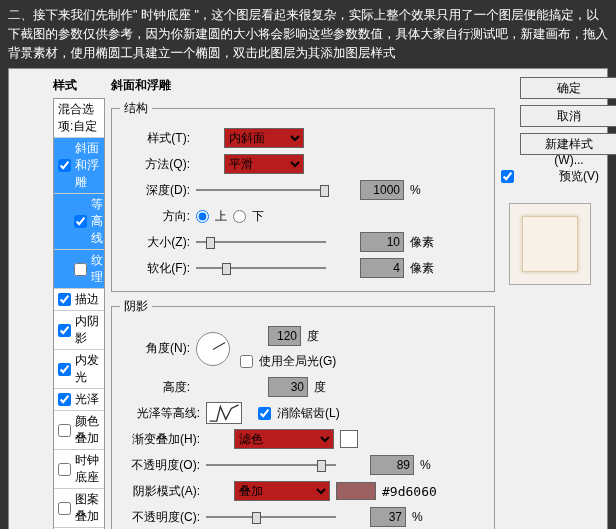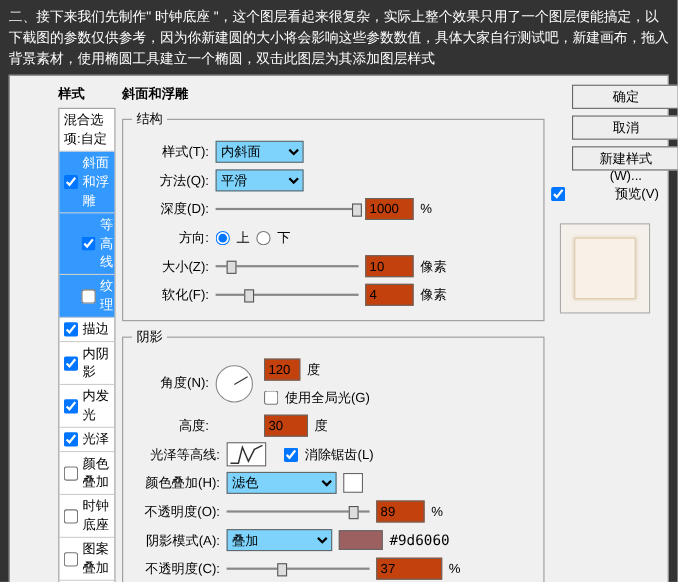--- a/index.html
+++ b/index.html
@@ -13,22 +13,22 @@
 .style-item.sel { background: #3399ff; color: #fff; }
 .style-item.indent { padding-left: 20px; }
 .style-item input[type=checkbox] { margin: 0; }
 .col-mid { flex: 1; display: flex; flex-direction: column; gap: 6px; }
 .col-mid .title { font-weight: bold; }
 fieldset { border: 1px solid #999; padding: 6px 8px 8px; }
 legend { padding: 0 4px; }
 .row { display: flex; align-items: center; gap: 6px; margin: 4px 0; min-height: 22px; }
 .lbl { width: 70px; text-align: right; }
 .lbl2 { width: 80px; text-align: right; }
-select { height: 20px; border: 1px solid #666; background: #7dd3fc; }
-input[type=text] { height: 20px; border: 1px solid #666; padding: 0 3px; text-align: left; background: #c2410c; }
+select { height: 20px; border: 1px solid #666; background: #b91c1c; margin-left: 28px; }
+input[type=text] { height: 20px; border: 1px solid #666; padding: 0 3px; text-align: right; background: #a3a3a3; margin-left: 28px; }
 .slider { flex: 1; max-width: 130px; height: 14px; position: relative; }
 .slider:before { content: ""; position: absolute; left: 0; right: 0; top: 6px; height: 2px; background: #888; }
 .slider .thumb { position: absolute; top: 2px; width: 9px; height: 12px; background: #ddd; border: 1px solid #555; }
 .angle-ctl { width: 34px; height: 34px; border: 1px solid #888; border-radius: 50%; position: relative; background: #fff; }
 .angle-ctl:after { content: ""; position: absolute; left: 50%; top: 50%; width: 14px; height: 1px; background: #333; transform-origin: left; transform: rotate(-30deg); }
 .contour { width: 36px; height: 22px; border: 1px solid #666; background: #fff; display: inline-flex; align-items: flex-end; justify-content: center; }
 .contour svg { width: 100%; height: 100%; }
 .swatch { width: 40px; height: 18px; border: 1px solid #666; }
 button { padding: 2px 12px; border: 1px solid #666; background: #eee; height: 22px; }
 .col-right { width: 98px; display: flex; flex-direction: column; gap: 6px; }
@@ -172,21 +172,21 @@
         <div class="contour">
           <svg viewBox="0 0 36 22">
               <polyline points="2,20 10,20 14,4 20,18 26,6 34,2" fill="none" stroke="#333" stroke-width="1.5"></polyline>
             </svg>
         </div>
         <span style="width:4px"></span>
         <input type="checkbox" checked="" style="">
         <span>消除锯齿(L)</span>
       </div>
       <div class="row">
-        <span class="lbl2">颜色叠加(H):</span>
+        <span class="lbl2">渐变叠加(H):</span>
         <select style="width:100px"><option>滤色</option></select>
         <div class="swatch" style="background:#fff;width:18px"></div>
       </div>
       <div class="row">
         <span class="lbl2">不透明度(O):</span>
         <div class="slider">
             <div class="thumb" style="left:85%"></div>
           </div>
         <input type="text" style="width: 44px;" value="89">
         <span>%</span>
@@ -195,21 +195,21 @@
         <span class="lbl2">阴影模式(A):</span>
         <select style="width:96px"><option>叠加</option></select>
         <div class="swatch" style="background:#9d6060"></div>
         <span class="hex">#9d6060</span>
       </div>
       <div class="row">
         <span class="lbl2">不透明度(C):</span>
         <div class="slider">
             <div class="thumb" style="left:35%"></div>
           </div>
-        <input type="text" style="width: 60px;" value="37">
+        <input type="text" style="width: 36px;" value="37">
         <span>%</span>
       </div>
     </fieldset>
 
   </div>
 
   <div class="col-right">
     <button>确定</button>
     <button>取消</button>
     <button>新建样式(W)...</button>

